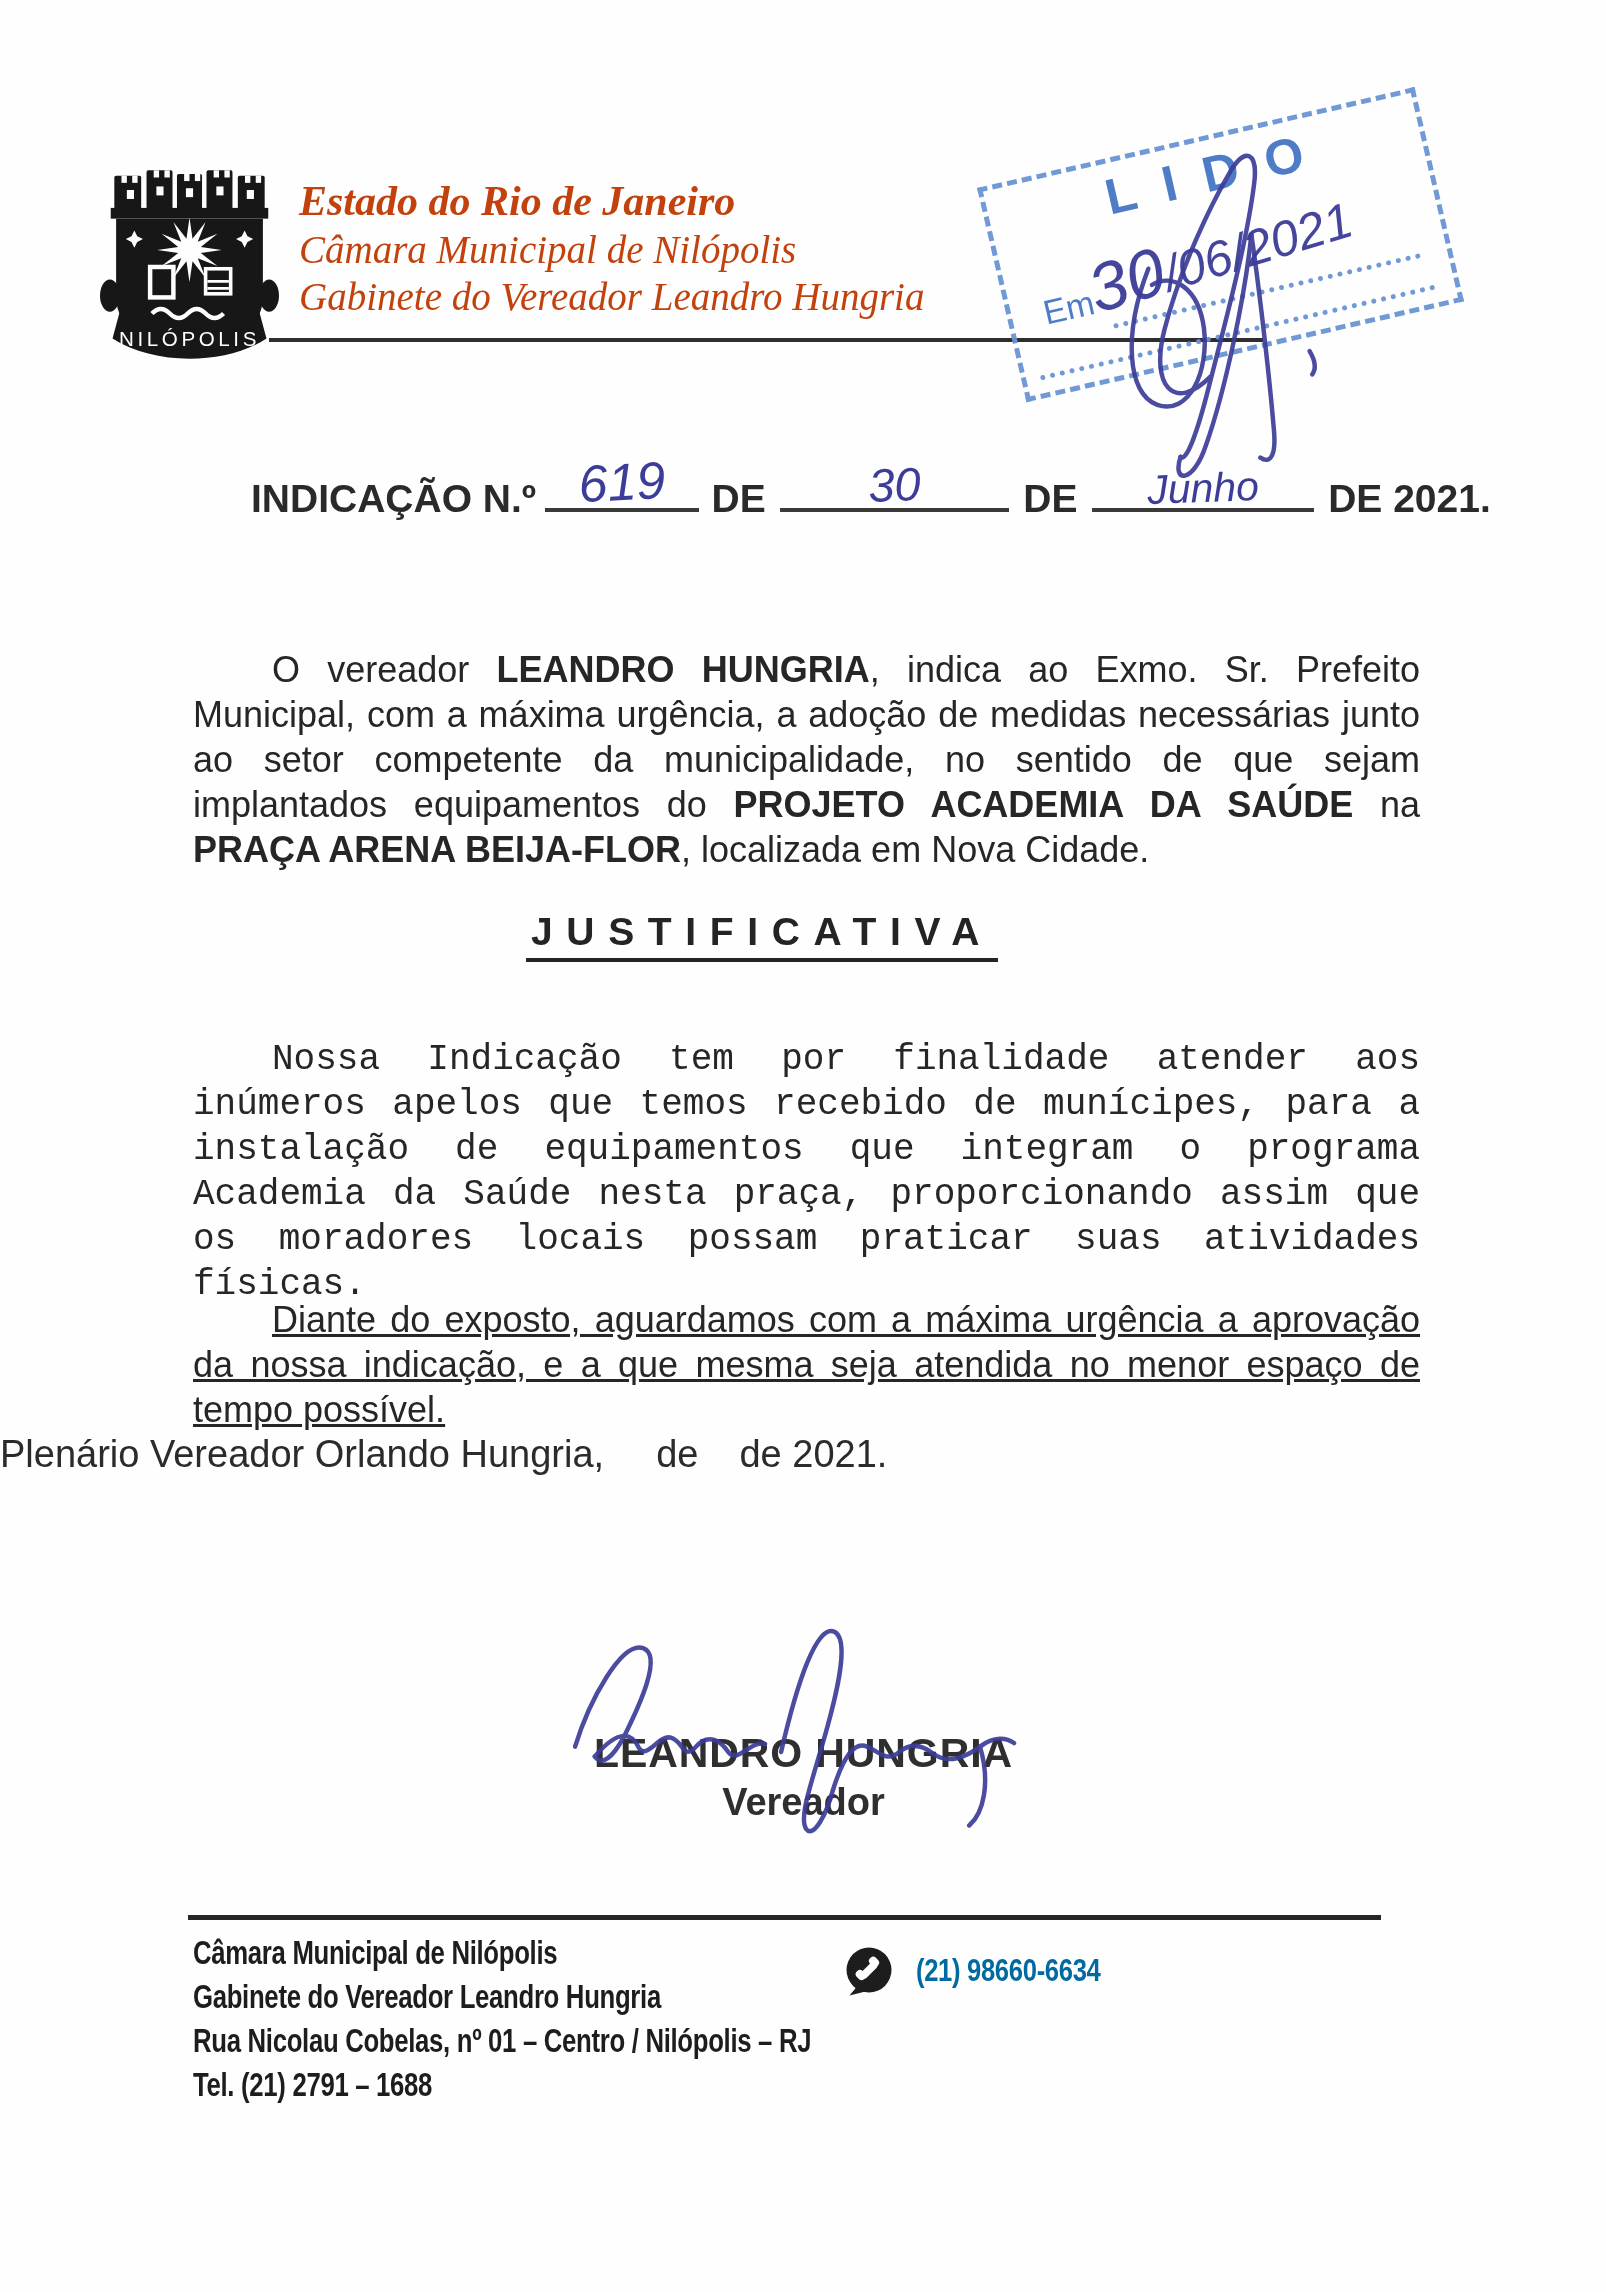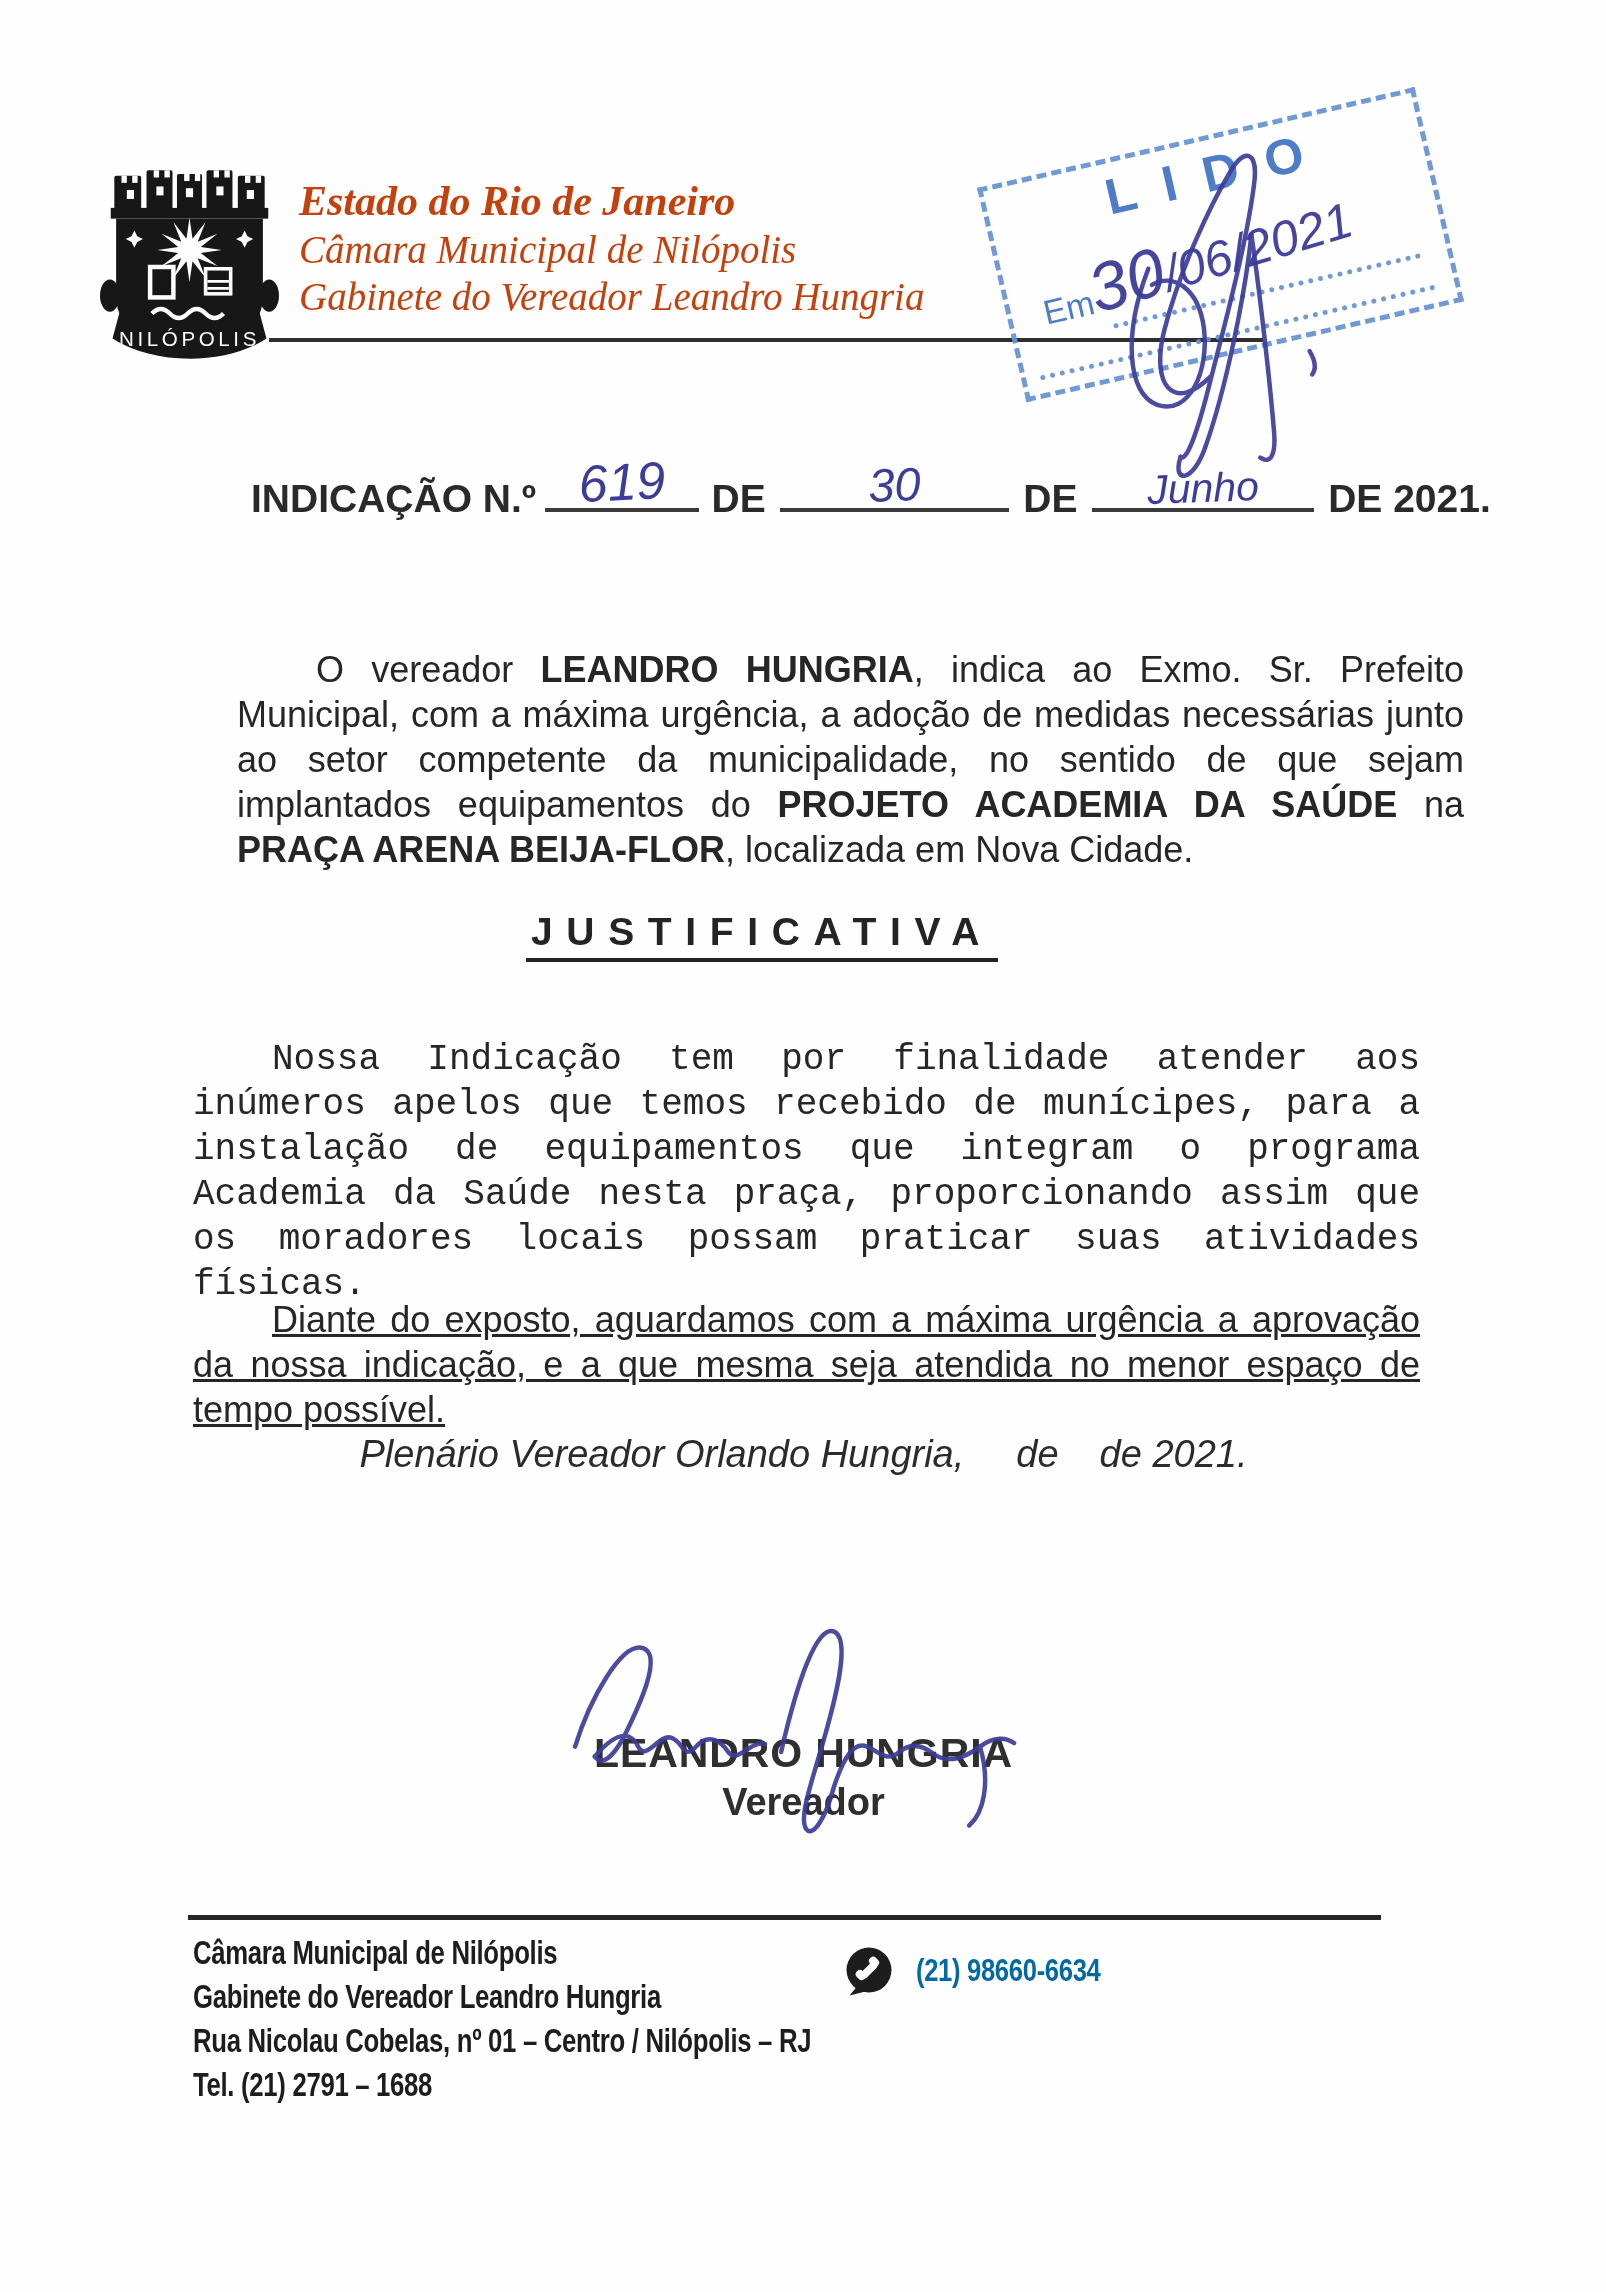--- a/index.html
+++ b/index.html
@@ -34,29 +34,29 @@
   .indic .blank{display:inline-block;border-bottom:4.5px solid #3a3a3a;position:relative;vertical-align:baseline;height:41px;}
   .indic .b1{width:154px;margin:0 12.5px 0 9px;}
   .indic .b2{width:229px;margin:0 14.3px;}
   .indic .b3{width:222px;margin:0 14.3px;}
   .indic .hv{position:absolute;left:0;right:0;bottom:-3.6px;text-align:center;font-weight:normal;}
   .indic .hv.n619{font-size:52px;transform:rotate(-3deg);}
   .indic .hv.n30{font-size:47px;transform:rotate(-2deg);}
   .indic .hv.month{font-size:41px;transform:rotate(-2deg);}
   
   .para{position:absolute;left:193px;width:1227px;font-size:36px;line-height:45px;text-align:justify;color:#262626;}
-  .p1{top:647px;text-indent:79px;margin-left:44px;}
+  .p1{top:647px;text-indent:79px;}
   .p2{top:1037px;text-indent:79px;font-family:Liberation Mono, monospace;}
   .p3{top:1297px;text-indent:79px;text-decoration:underline;}
   .bold{font-weight:bold;}
   .justif-wrap{position:absolute;left:0;top:910px;width:1524px;text-align:center;}
   .justif{display:inline-block;font-size:39px;font-weight:bold;letter-spacing:.35em;
     border-bottom:4.5px solid #242424;padding:0 5.4px 3.6px 5.4px;color:#242424;}
-  .plenary{position:absolute;left:0;top:1433px;width:1607px;text-align:center;
-    font-size:38px;font-style:italic;color:#2b2b2b;white-space:nowrap;}
+  .plenary{position:absolute;left:0;top:1433px;width:1607px;
+    font-size:38px;color:#2b2b2b;white-space:nowrap;}
   .plenary .gap1{display:inline-block;width:52px;}
   .plenary .gap2{display:inline-block;width:41px;}
   
   .sigblock{position:absolute;left:0;top:1730px;width:1607px;text-align:center;color:#2f2f2f;}
   .sigblock .name{font-size:41px;font-weight:bold;letter-spacing:0.9px;}
   .sigblock .role{font-size:38px;font-weight:bold;margin-top:3.6px;}
   .inkart{position:absolute;left:0;top:0;width:1607px;height:2293px;pointer-events:none;}
   
   .foot-rule{position:absolute;left:188px;top:1915px;width:1193px;height:4.5px;background:#262626;}
   .foot-left{position:absolute;left:193px;top:1931px;color:#1d1d1d;}

